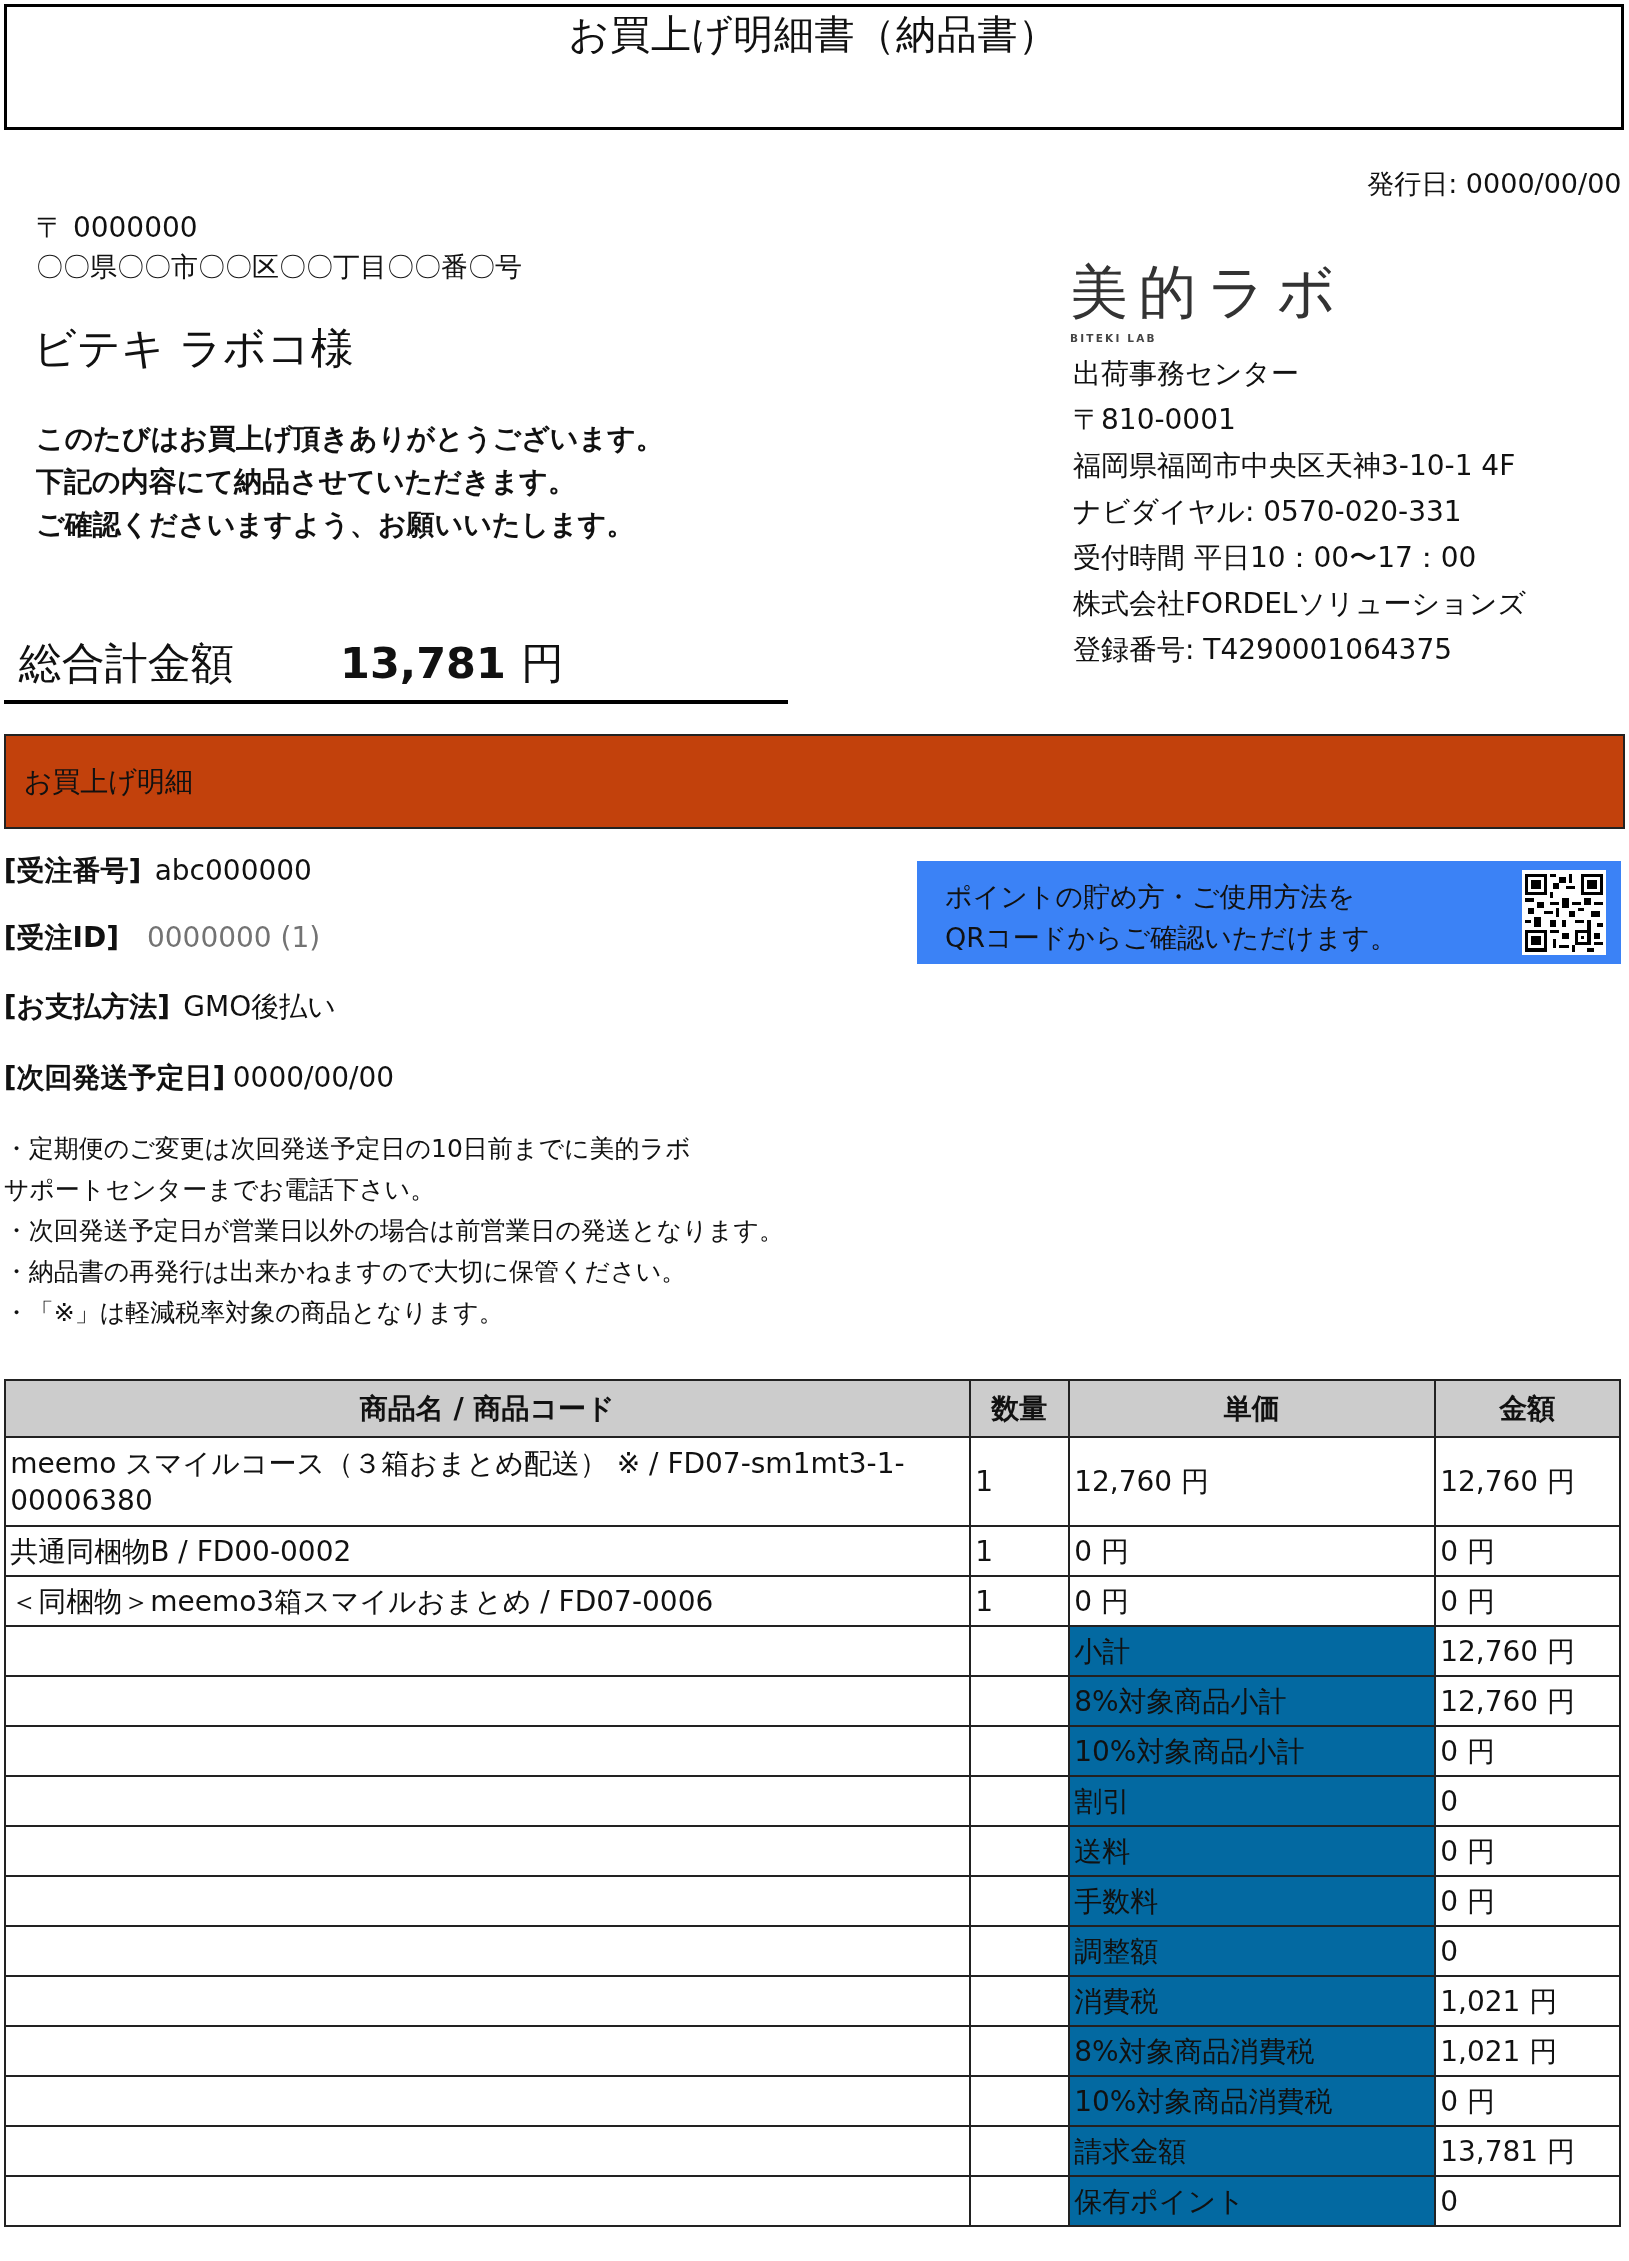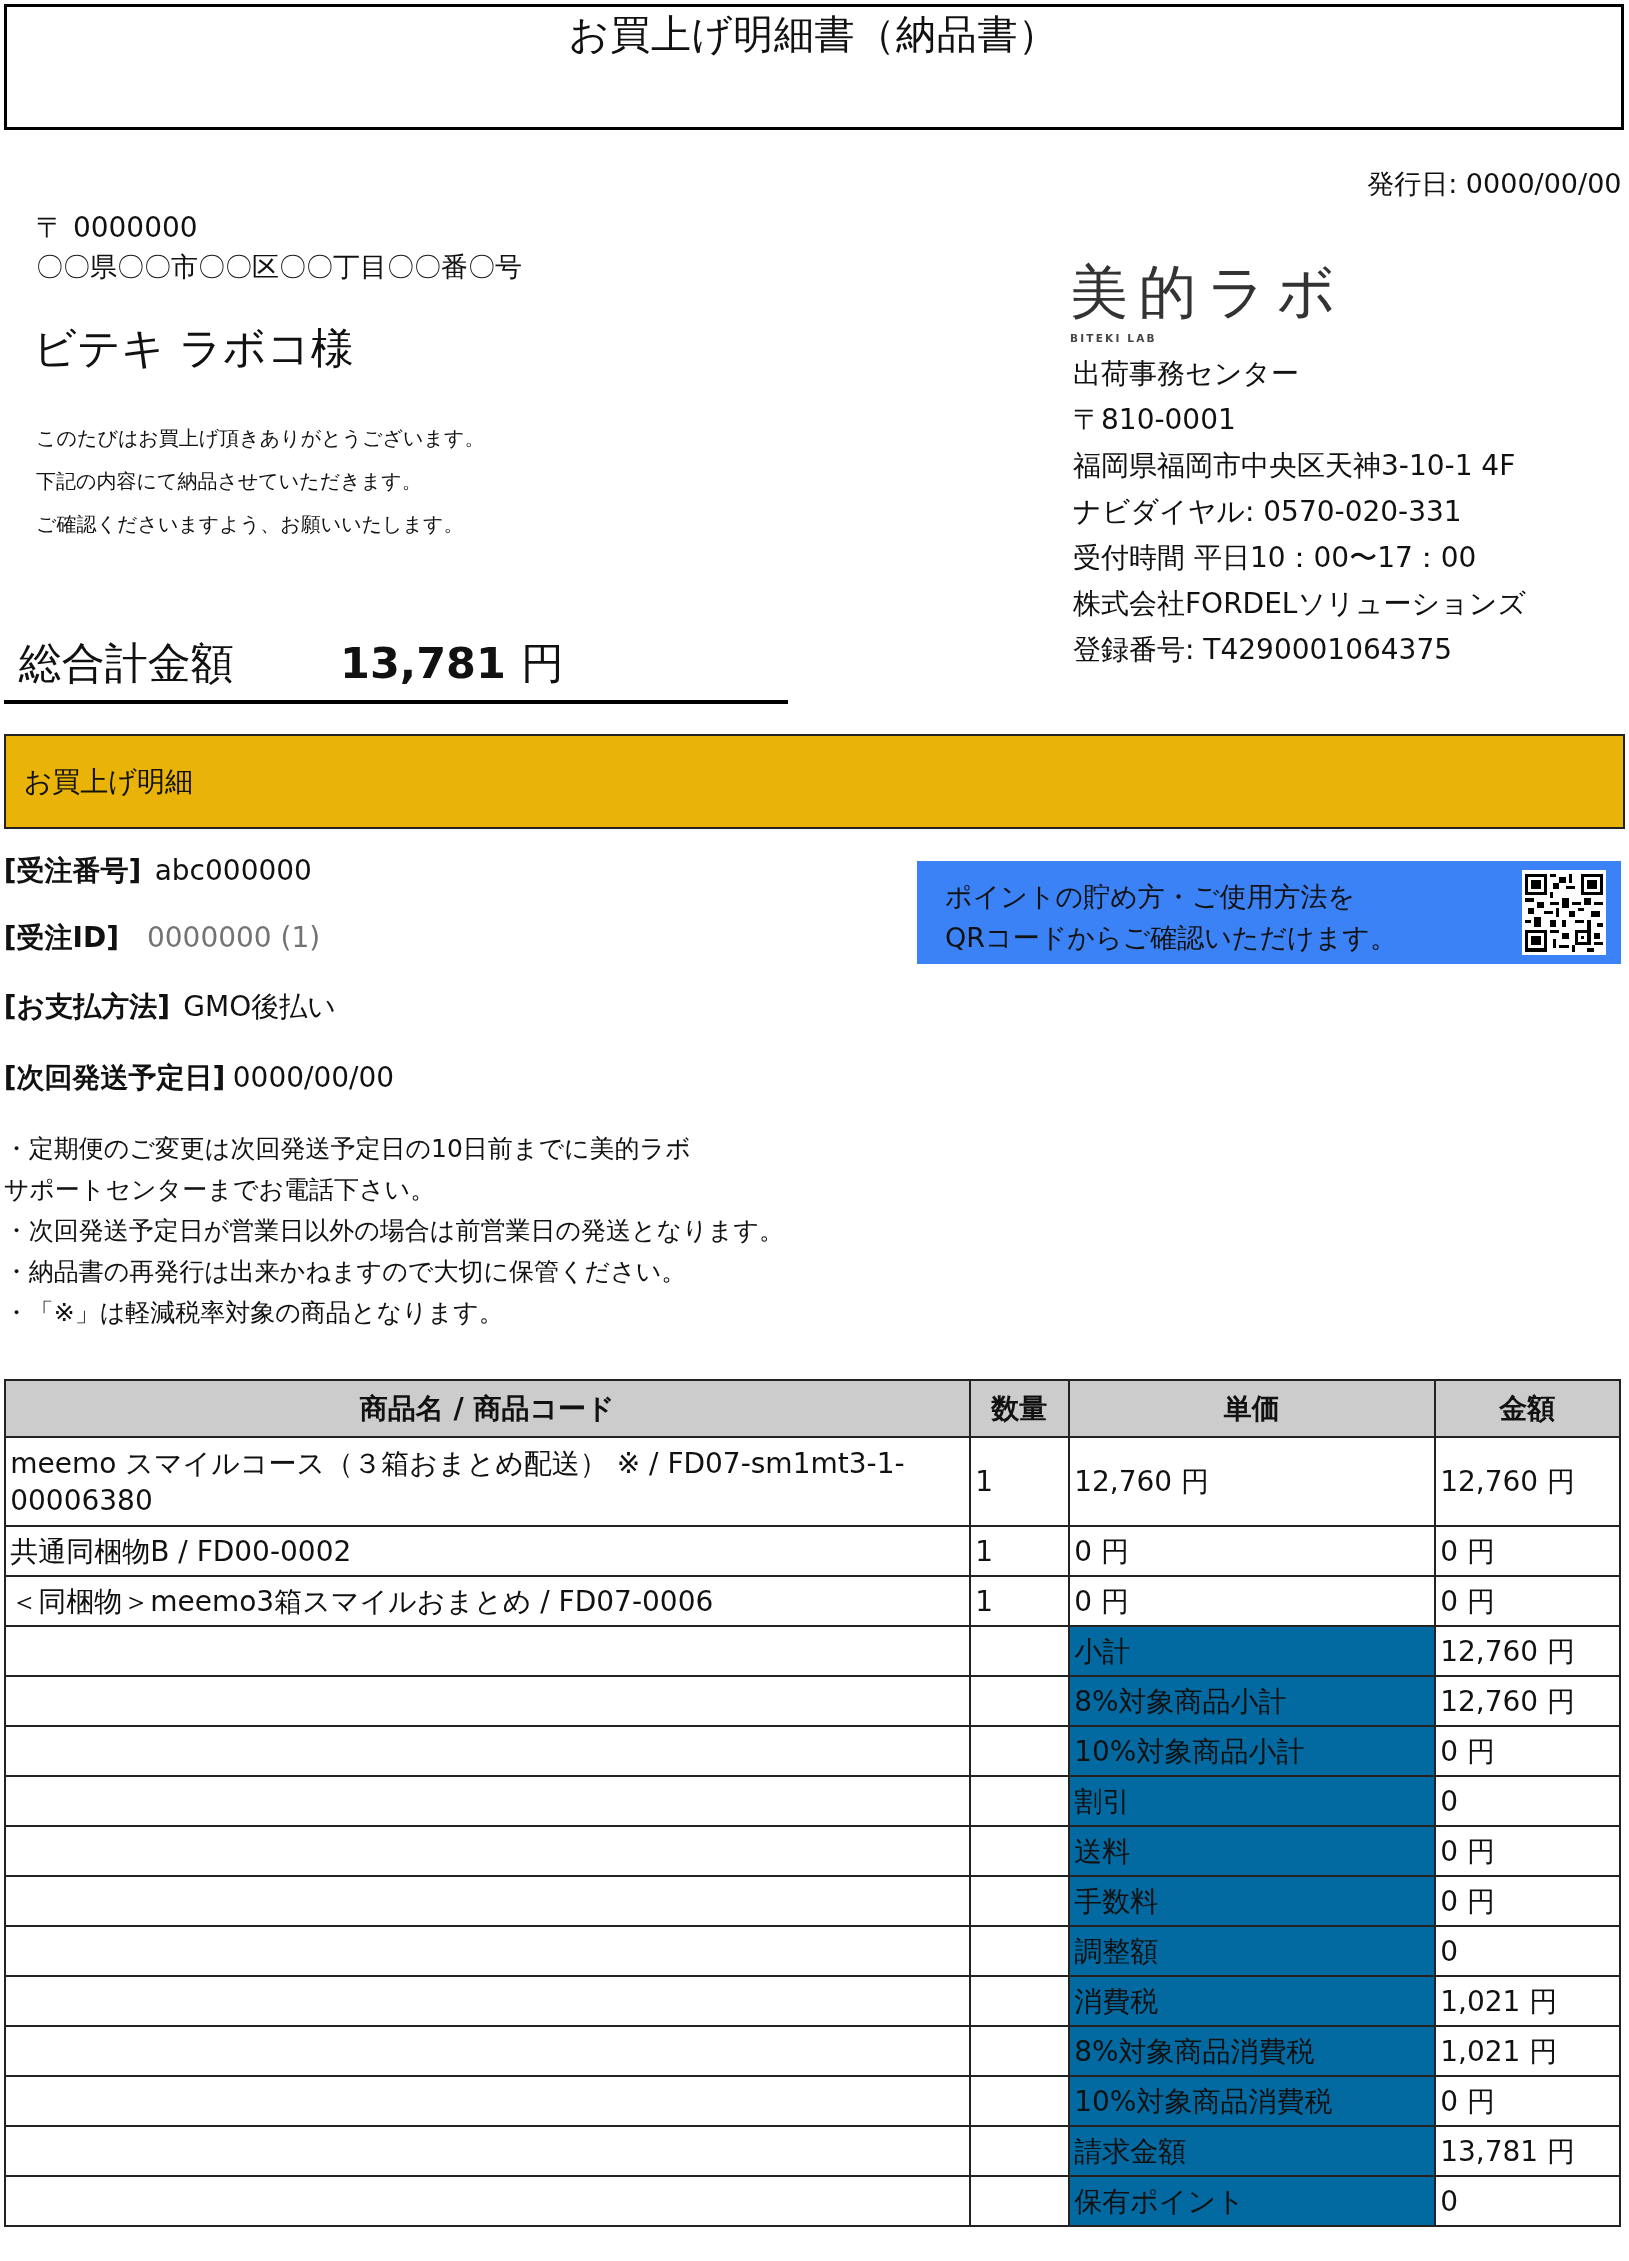--- a/index.html
+++ b/index.html
@@ -10,37 +10,37 @@
   .abs { position: absolute; }
   .title-box {
     left: 3.7px; top: 3.7px; width: 1614px; height: 120px;
     border: 3.7px solid #000; display: flex; justify-content: center;
   }
   .title-box span { font-size: 40px; letter-spacing: 0.7px; }
   .issue-date { right: 7.5px; top: 166px; font-size: 27px; }
   .cust-postal { left: 36px; top: 209px; font-size: 28px; }
   .cust-address { left: 36px; top: 249px; font-size: 27px; }
   .cust-name { left: 33px; top: 320px; font-size: 43px; }
-  .greeting { left: 36px; top: 417px; font-size: 20px; line-height: 43px; }
+  .greeting { left: 36px; top: 417px; font-size: 28px; line-height: 43px; font-weight: bold; }
   .greeting div { white-space: nowrap; }
 
   .logo { left: 1070px; top: 263px; }
   .logo-jp { font-size: 58px; letter-spacing: 10.5px; color: #333; font-weight: 300; line-height: 1; }
   .logo-en { font-size: 10.5px; letter-spacing: 2.2px; color: #444; font-weight: bold; margin-top: 10.5px; }
   .shop-info { left: 1073px; top: 351px; font-size: 28px; line-height: 46px; }
   .shop-info div { white-space: nowrap; }
 
   .total-label { left: 18.7px; top: 635px; font-size: 43px; }
   .total-value { left: 340px; top: 635px; font-size: 43px; font-weight: bold; }
   .total-value .yen { font-weight: normal; }
   .total-rule { left: 3.7px; top: 700px; width: 784px; height: 3.7px; background: #000; }
 
   .section-bar {
     left: 3.7px; top: 734px; width: 1617px; height: 91px;
-    background: #eab308; border: 2.2px solid #222; display: flex; align-items: center; text-align: center;
+    background: #c2410c; border: 2.2px solid #222; display: flex; align-items: center; text-align: center;
   }
   .section-bar span { font-size: 28px; margin-left: 18px; }
 
   .order-row { left: 3.7px; font-size: 28px; white-space: nowrap; }
   .order-row .lbl { font-weight: bold; }
   .order-row .val { margin-left: 13.4px; }
   .order-row .val.grey { color: #737373; }
 
   .qr-box {
     left: 917px; top: 861px; width: 704px; height: 103px; background: #3b82f6;

